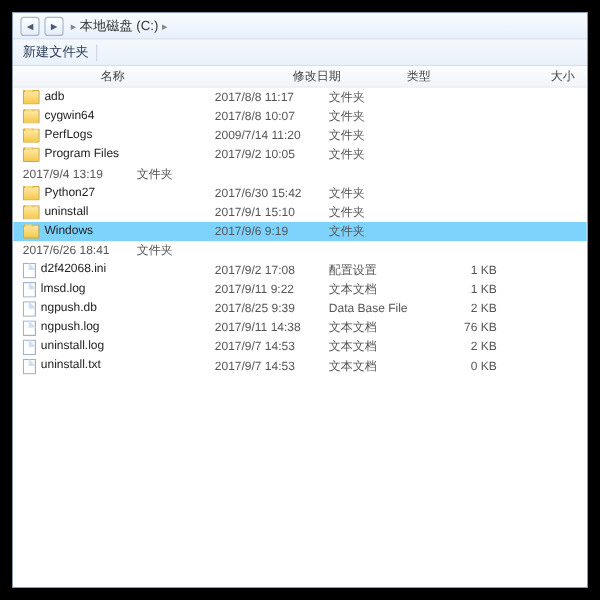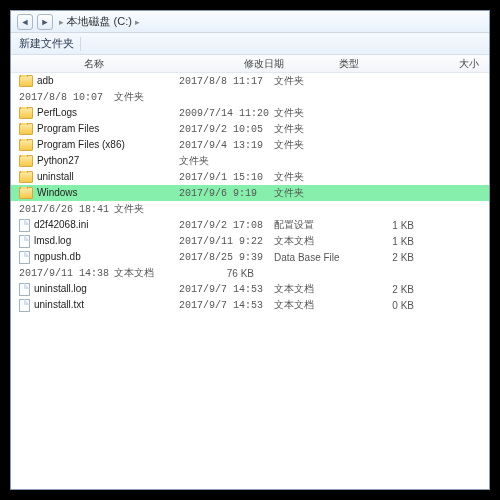--- a/index.html
+++ b/index.html
@@ -88,21 +88,21 @@
   .col-size  { width: 60px; text-align: right; padding-right: 10px; }
   .rows { }
   .row {
     display: flex;
     align-items: center;
     height: 16px;
     padding-left: 8px;
     font-size: 10px;
     color: #222;
   }
-  .row.selected { background: #86efac; }
+  .row.selected { background: #7dd3fc; }
   .icon-folder, .icon-file, .icon-ini, .icon-db, .icon-log, .icon-txt {
     width: 14px; height: 12px; margin-right: 4px; display: inline-block;
     position: relative;
   }
   .icon-folder {
     background: linear-gradient(#ffe9a8,#f6c94b);
     border: 1px solid #d9a93a;
     border-radius: 1px;
   }
   .icon-folder::before {
@@ -117,21 +117,21 @@
     background: #fff;
     border: 1px solid #9fb2c8;
   }
   .icon-file::after, .icon-ini::after, .icon-db::after, .icon-log::after, .icon-txt::after {
     content:"";
     position:absolute; right:-1px; top:-1px;
     border: 3px solid transparent;
     border-left-color:#cfe0f3; border-bottom-color:#cfe0f3;
   }
   .cell-name  { width: 160px; display:flex; align-items:flex-start; white-space:nowrap; overflow:hidden; }
-  .cell-date  { width: 95px; color:#555;font-family:Liberation Mono, monospace; }
+  .cell-date  { width: 95px; color:#555; }
   .cell-type  { width: 90px; color:#555; }
   .cell-size  { width: 60px; color:#555; text-align:right; padding-right:10px; }
 </style>
 </head>
 <body>
 
 <div class="window">
 
   <div class="titlebar">
     <div class="nav-arrows">
@@ -161,20 +161,24 @@
         <div class="row">
           <div class="cell-name">
             <span class="icon-folder"></span>
             <span>adb</span>
           </div>
           <div class="cell-date">2017/8/8 11:17</div>
           <div class="cell-type">文件夹</div>
           <div class="cell-size"></div>
         </div>
         <div class="row">
+          <div class="cell-name">
+            <span class="icon-folder"></span>
+            <span>cygwin64</span>
+          </div>
           <div class="cell-date">2017/8/8 10:07</div>
           <div class="cell-type">文件夹</div>
           <div class="cell-size"></div>
         </div>
         <div class="row">
           <div class="cell-name">
             <span class="icon-folder"></span>
             <span>PerfLogs</span>
           </div>
           <div class="cell-date">2009/7/14 11:20</div>
@@ -184,33 +188,30 @@
         <div class="row">
           <div class="cell-name">
             <span class="icon-folder"></span>
             <span>Program Files</span>
           </div>
           <div class="cell-date">2017/9/2 10:05</div>
           <div class="cell-type">文件夹</div>
           <div class="cell-size"></div>
         </div>
         <div class="row">
-          <div class="cell-name">
-            <span class="icon-folder"></span>
-            <span>Program Files (x86)</span>
-          </div>
           <div class="cell-date">2017/9/4 13:19</div>
           <div class="cell-type">文件夹</div>
           <div class="cell-size"></div>
         </div>
         <div class="row">
           <div class="cell-name">
             <span class="icon-folder"></span>
             <span>Python27</span>
           </div>
+          <div class="cell-date">2017/6/30 15:42</div>
           <div class="cell-type">文件夹</div>
           <div class="cell-size"></div>
         </div>
         <div class="row">
           <div class="cell-name">
             <span class="icon-folder"></span>
             <span>uninstall</span>
           </div>
           <div class="cell-date">2017/9/1 15:10</div>
           <div class="cell-type">文件夹</div>
@@ -251,20 +252,24 @@
         <div class="row">
           <div class="cell-name">
             <span class="icon-db"></span>
             <span>ngpush.db</span>
           </div>
           <div class="cell-date">2017/8/25 9:39</div>
           <div class="cell-type">Data Base File</div>
           <div class="cell-size">2 KB</div>
         </div>
         <div class="row">
+          <div class="cell-name">
+            <span class="icon-log"></span>
+            <span>ngpush.log</span>
+          </div>
           <div class="cell-date">2017/9/11 14:38</div>
           <div class="cell-type">文本文档</div>
           <div class="cell-size">76 KB</div>
         </div>
         <div class="row">
           <div class="cell-name">
             <span class="icon-log"></span>
             <span>uninstall.log</span>
           </div>
           <div class="cell-date">2017/9/7 14:53</div>

